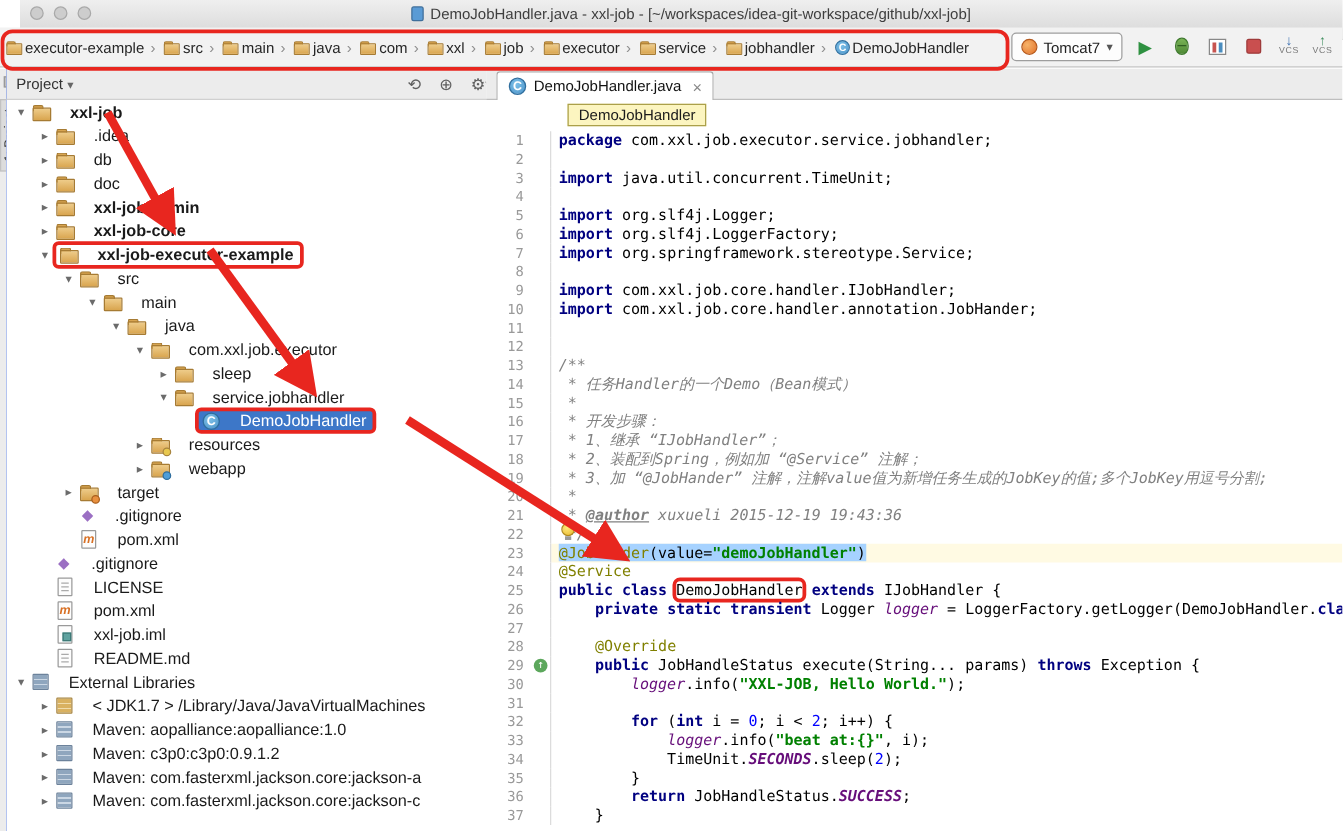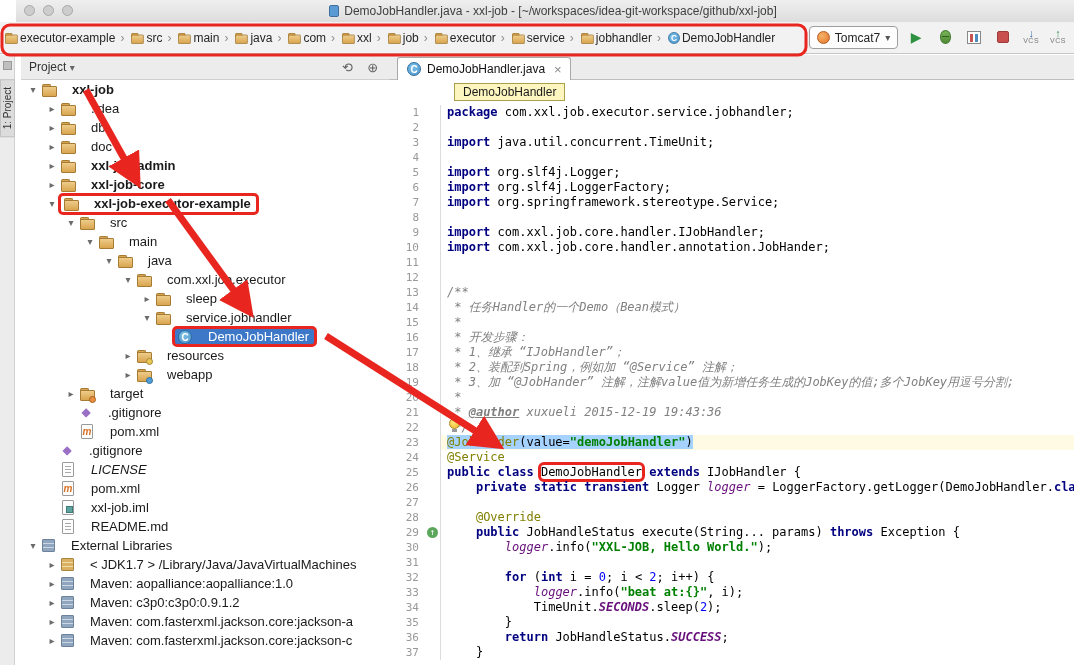--- a/index.html
+++ b/index.html
@@ -34,21 +34,21 @@
   .arr-down{color:#3A6FB0;font-size:11px}
   .arr-up{color:#3E8E5E;font-size:11px}
   .vcs-label{font-size:7px;color:#777;letter-spacing:.5px}
 
   
   .stripe{position:absolute;left:0;top:55px;width:15px;height:610px;background:#ECECEC;border-right:1px solid #D2D2D2;z-index:1}
   .stripe-ico{position:absolute;left:3px;top:6px;width:9px;height:9px;background:#BFBFBF;border:1px solid #9A9A9A}
   .stripe-tab{position:absolute;left:0;top:24px;writing-mode:vertical-rl;transform:rotate(180deg);font-size:10px;color:#333;background:#DCDCDC;padding:7px 1px;border:1px solid #C2C2C2;white-space:nowrap;cursor:pointer}
 
   
-  .project{position:absolute;left:21px;top:55px;width:424px;height:610px;background:#1d4ed8;border-right:1px solid #B0B0B0;overflow:hidden;z-index:1}
+  .project{position:absolute;left:5px;top:55px;width:424px;height:610px;background:#1d4ed8;border-right:1px solid #B0B0B0;overflow:hidden;z-index:1}
   .project-header{position:absolute;left:0;top:0;width:100%;height:25px;background:#ECECEC;border-bottom:1px solid #D0D0D0;font-size:12px;color:#333;display:flex;align-items:center;justify-content:space-between;padding:0 8px}
   .ph-title{cursor:pointer}
   .ph-caret{color:#666;font-size:10px}
   .ph-icons span{margin-left:11px;color:#5F5F5F;font-size:13px;cursor:pointer}
   .tree{position:absolute;left:0;top:25px;right:0;bottom:0;background:#FFF;font-size:13px;color:#1A1A1A;overflow:hidden}
   .trow{height:19px;display:flex;align-items:center;white-space:nowrap;cursor:pointer}
   .tarrow{flex:0 0 16px;text-align:center;color:#6B6B6B;font-size:10px}
   .tlabel{margin-left:15px}
   .trow.bold .tlabel{font-weight:700}
   .redwrap{display:flex;align-items:center;border:3px solid #E8261F;border-radius:5px;padding:0 5px 0 2px;margin-left:-2px}
@@ -323,21 +323,21 @@
       <div class="trow" style="padding-left: 42px;">
         <span class="tarrow"></span>
         <span class="ic ic-mvn">m</span>
         <span class="tlabel">pom.xml</span>
       </div>
       <div class="trow" style="padding-left: 23px;">
         <span class="tarrow"></span>
         <span class="ic ic-git">◆</span>
         <span class="tlabel">.gitignore</span>
       </div>
-      <div class="trow" style="padding-left: 23px; font-style: italic;">
+      <div class="trow" style="padding-left: 23px;">
         <span class="tarrow"></span>
         <span class="ic ic-file"></span>
         <span class="tlabel">LICENSE</span>
       </div>
       <div class="trow" style="padding-left: 23px;">
         <span class="tarrow"></span>
         <span class="ic ic-mvn">m</span>
         <span class="tlabel">pom.xml</span>
       </div>
       <div class="trow" style="padding-left: 23px;">

